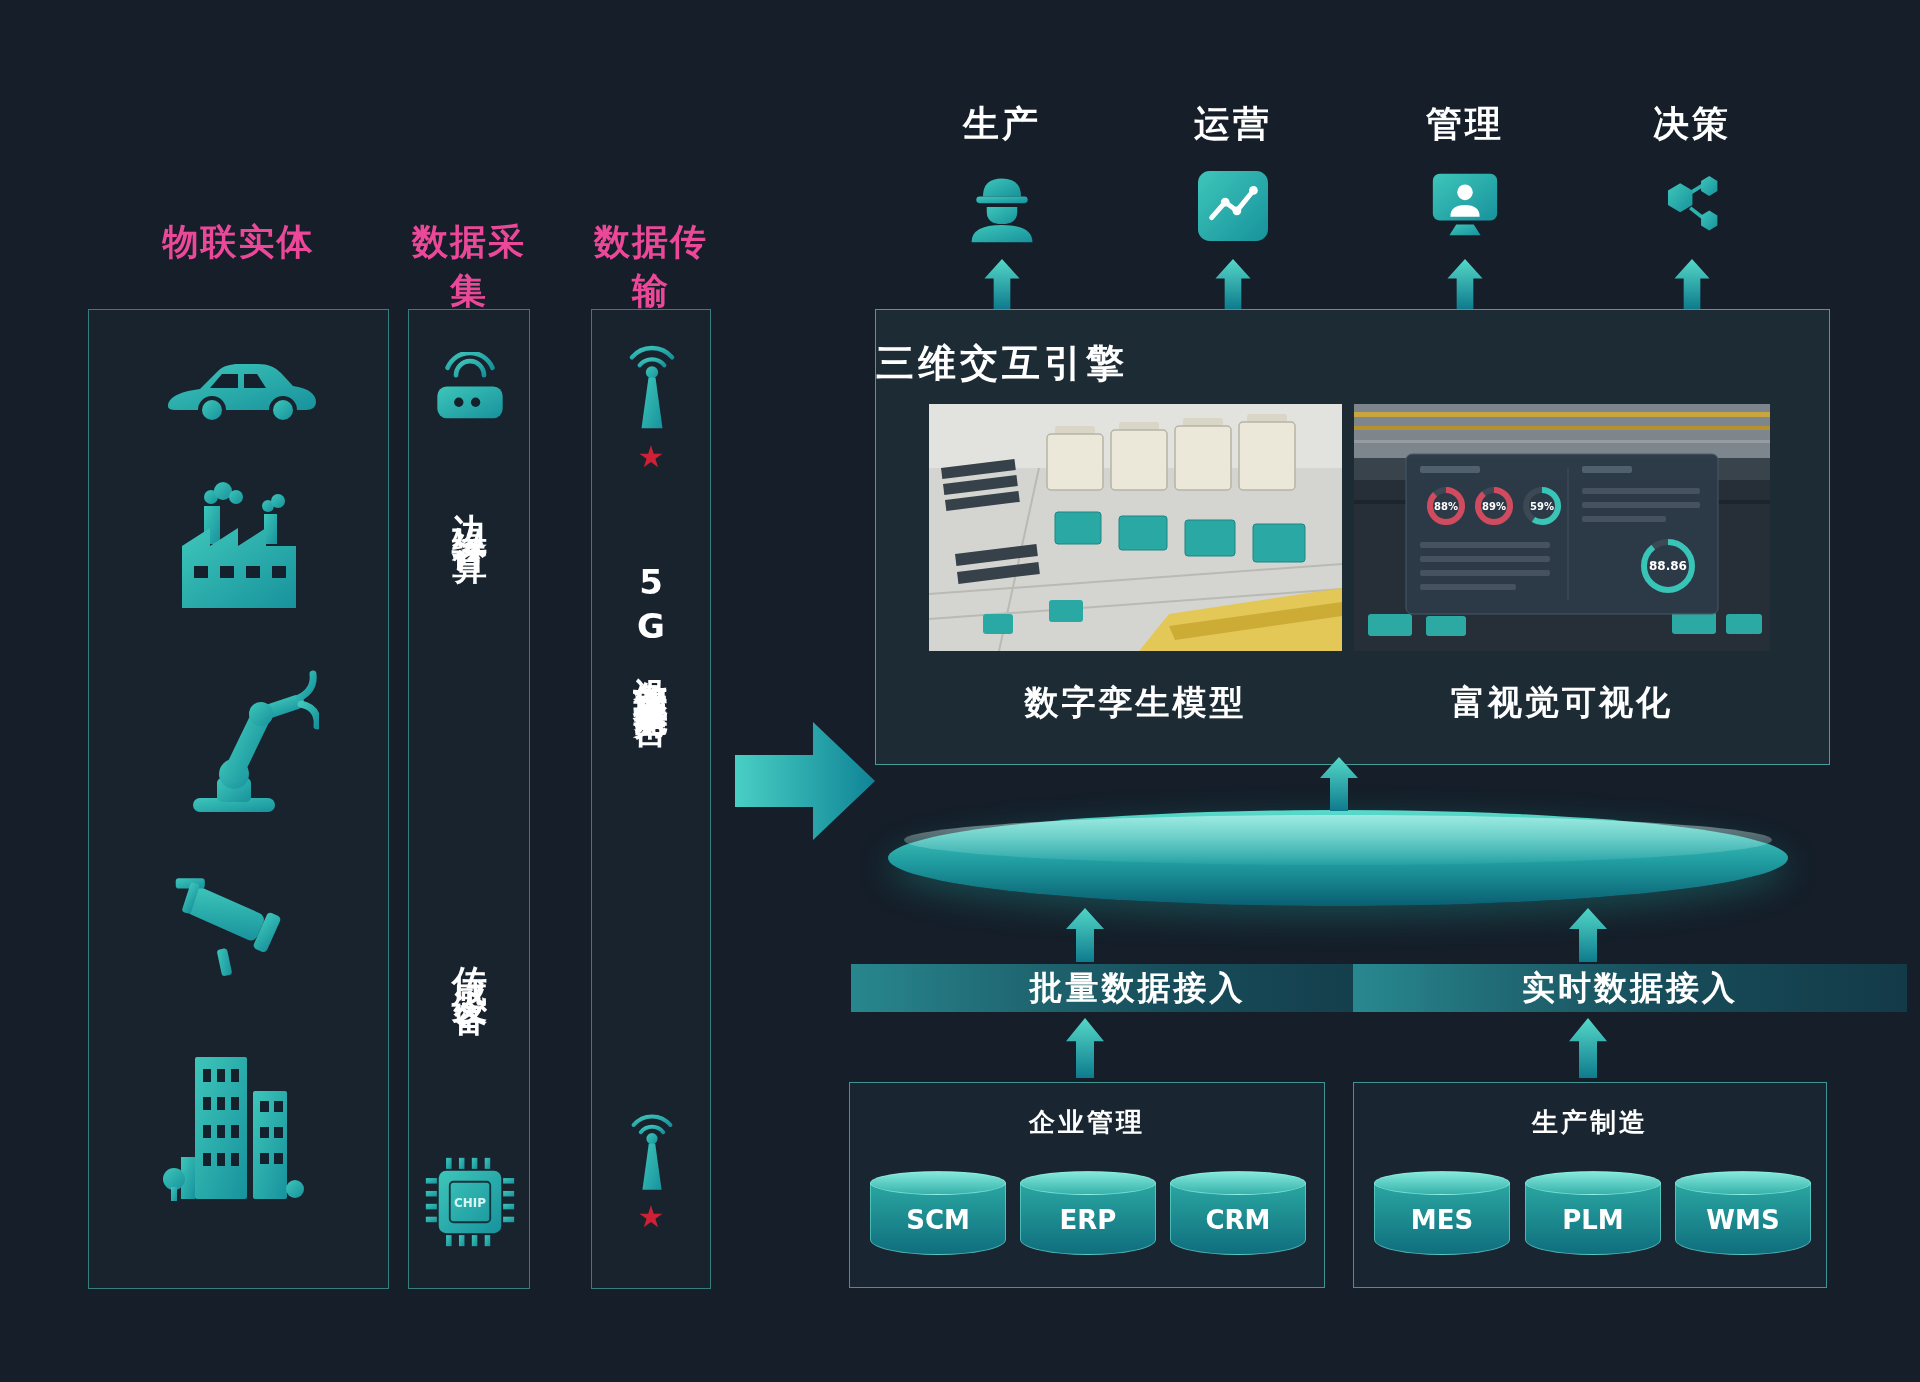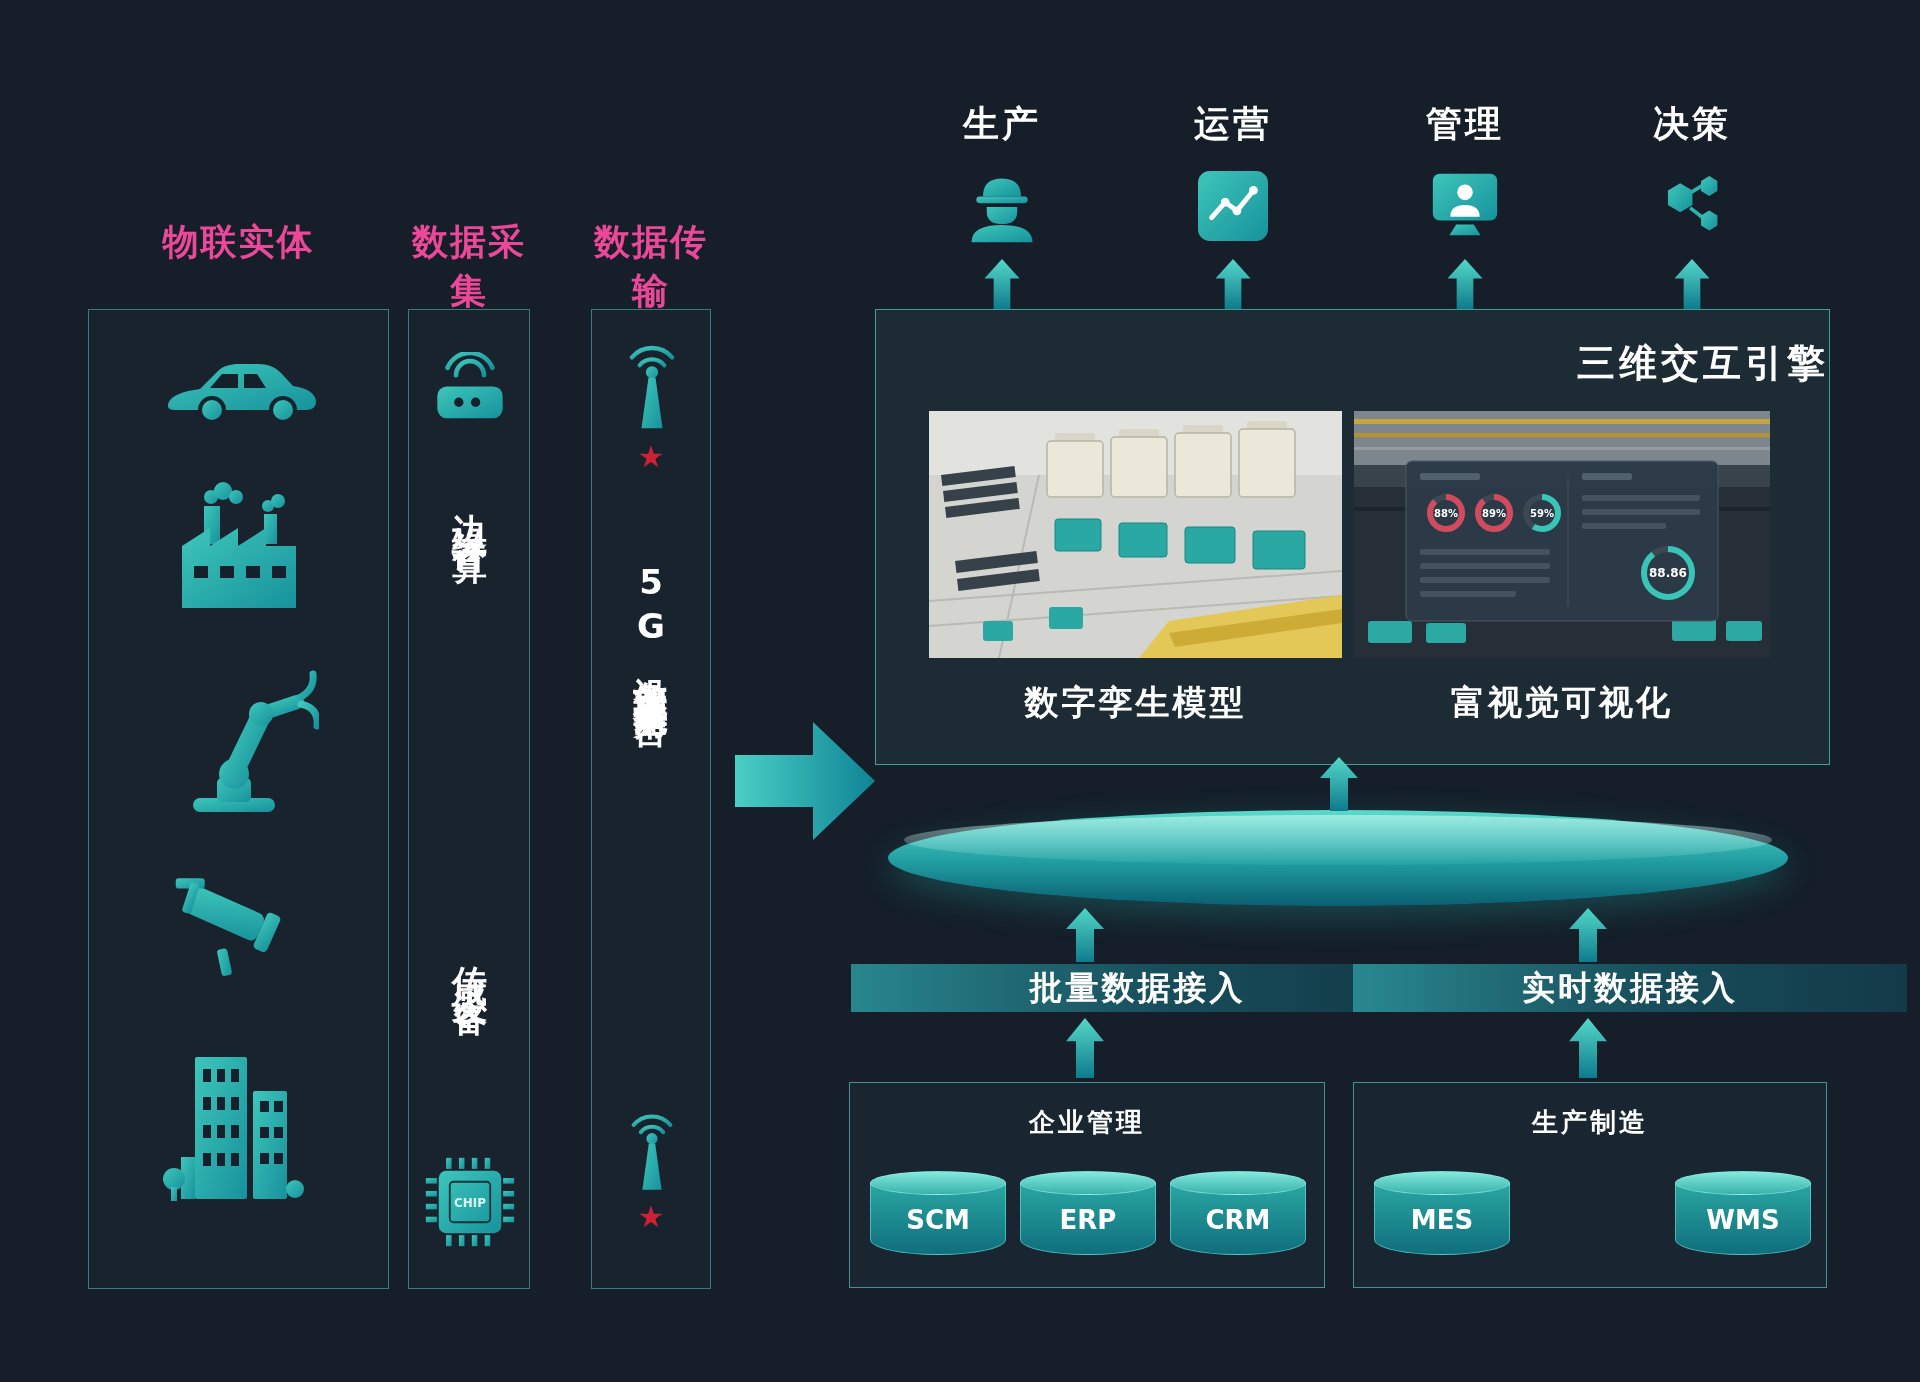--- a/index.html
+++ b/index.html
@@ -13,22 +13,22 @@
   .vtext{writing-mode:vertical-rl;text-orientation:upright;font-weight:700;color:#fff}
   .vt4{font-size:35px;letter-spacing:12px}
   .vt12{font-size:34px;letter-spacing:4px}
   .star{color:#cf2135;font-size:30px;text-align:center;line-height:34px}
   .outgrp{position:absolute;width:170px;text-align:center}
   .outlabel{font-size:36px;font-weight:700;letter-spacing:3px}
   .outicon{margin-top:14px;height:86px;display:flex;align-items:center;justify-content:center}
   .outarrow{margin-top:10px;display:flex;justify-content:center}
   .panel{position:absolute;left:875px;top:309px;width:955px;height:456px;background:#1c2b34;
          border:1px solid rgba(86,206,198,.7);z-index:1}
-  .panel-title{position:absolute;top:28px;left:0;right:0;text-align:right;font-size:38px;font-weight:700;letter-spacing:4px}
-  .shot{position:absolute;top:101px;height:247px;overflow:hidden;background:#7f1d1d}
+  .panel-title{position:absolute;top:28px;left:0;right:0;text-align:left;font-size:38px;font-weight:700;letter-spacing:4px}
+  .shot{position:absolute;top:94px;height:247px;overflow:hidden;background:#7f1d1d}
   .imgfit{display:block;width:100%;height:100%}
   .caption{position:absolute;top:370px;text-align:center;font-size:34px;font-weight:700;letter-spacing:3px}
   .disk{position:absolute;left:888px;top:810px;width:900px;height:96px;z-index:2}
   .disk .face{position:absolute;inset:0;border-radius:50%;
        background:linear-gradient(180deg,#5adbcb 0%,#1f9ca0 55%,#0a5f71 100%);
        box-shadow:0 10px 34px rgba(36,190,180,.28)}
   .disk .rim{position:absolute;left:16px;right:16px;top:5px;height:50px;border-radius:50%;
        background:linear-gradient(180deg,rgba(225,255,250,.5),rgba(130,235,225,.08))}
   .disk .label{position:absolute;left:0;right:0;top:50%;transform:translateY(-46%);text-align:center;
        font-size:37px;font-weight:700;letter-spacing:4px;z-index:2}
@@ -435,20 +435,25 @@
     </div>
   </div>
 
   <div class="grpbox" style="left:1353px;width:474px">
     <div class="grptitle">生产制造</div>
     <div class="cyl" style="left:20px">
       <div class="body"></div>
         <div class="top"></div>
       <div class="label">MES</div>
     </div>
+    <div class="cyl" style="left:171px">
+      <div class="body"></div>
+        <div class="top"></div>
+      <div class="label">PLM</div>
+    </div>
     <div class="cyl" style="left:321px">
       <div class="body"></div>
         <div class="top"></div>
       <div class="label">WMS</div>
     </div>
   </div>
 
 </div>
 
 </body></html>

